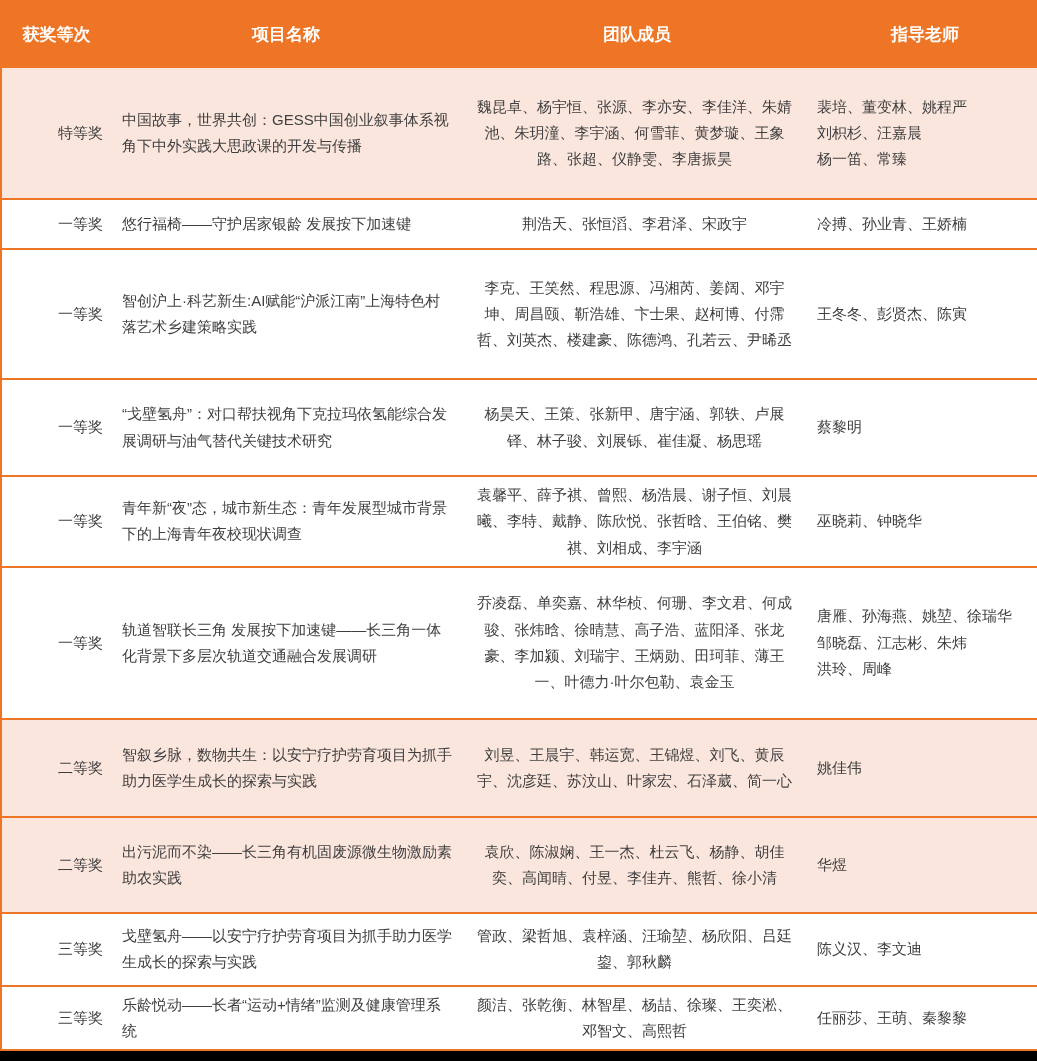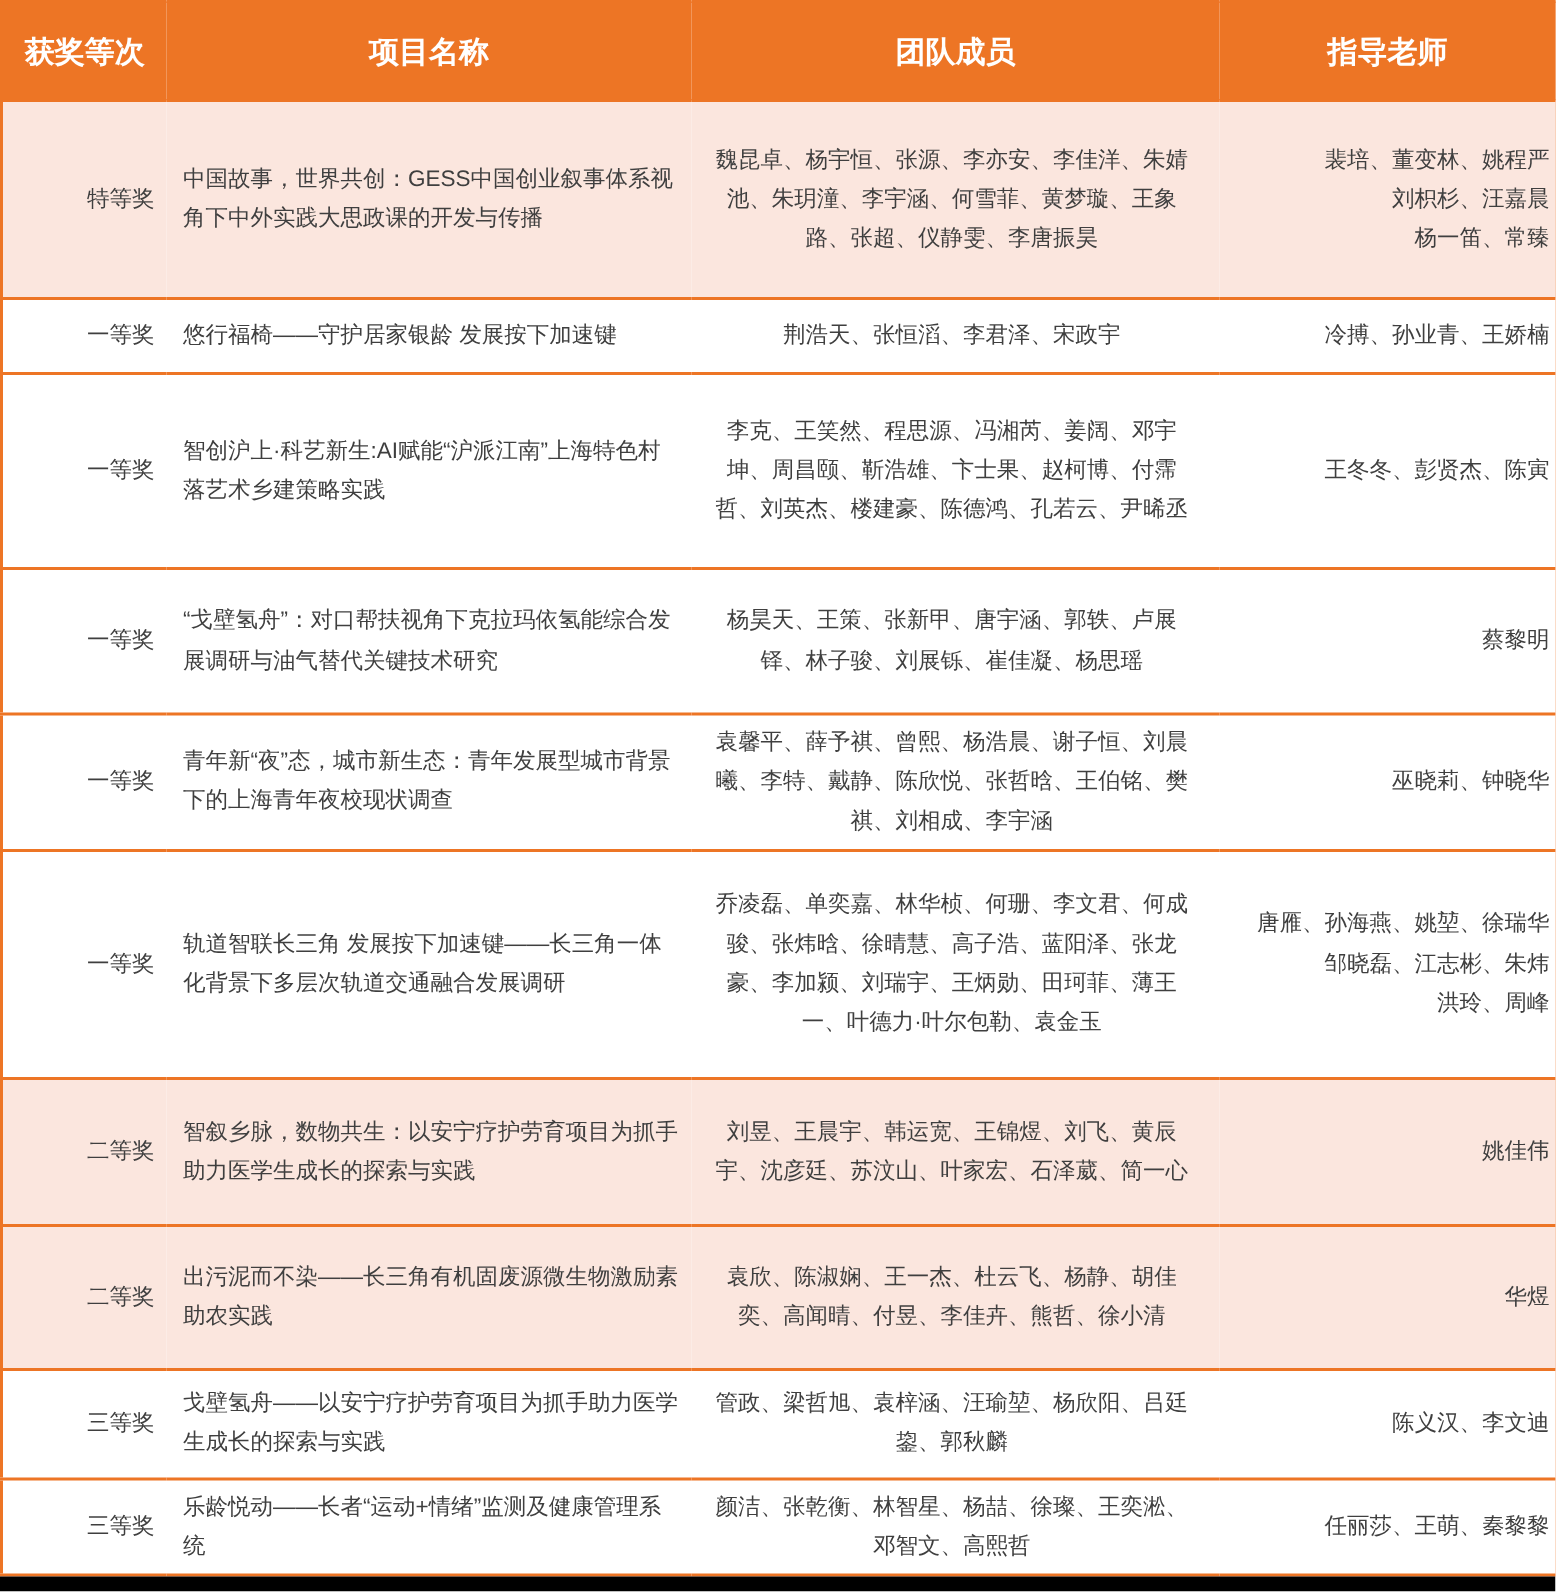--- a/index.html
+++ b/index.html
@@ -12,41 +12,41 @@
   .award-table {
     width: 1037px;
     border-collapse: collapse;
     table-layout: fixed;
     background: #ffffff;
     border: 2px solid #ED7525;
   }
   .award-table thead th {
     background: #ED7525;
     color: #ffffff;
-    font-size: 20px;
+    font-size: 17px;
     font-weight: bold;
     height: 64px;
     text-align: center;
     vertical-align: middle;
     padding: 0 4px;
   }
   .award-table td {
     border-top: 2px solid #ED7525;
     border-bottom: 2px solid #ED7525;
     vertical-align: middle;
     color: #3F3F3F;
     font-size: 15px;
     line-height: 1.75;
     padding: 5px 8px;
   }
   tr.hl td { background: #FBE6DE; }
   td.award    { text-align: right; }
   td.project  { text-align: left; padding-left: 11px; padding-right: 6px; }
   td.team     { text-align: center; padding-left: 13px; padding-right: 18px; }
-  td.advisors { text-align: right; white-space: pre-line; padding-left: 4px; padding-right: 4px; }
+  td.advisors { text-align: left; white-space: pre-line; padding-left: 4px; padding-right: 4px; }
   .bottom-bar {
     width: 1037px;
     height: 10px;
     background: #000000;
   }
 </style>
 </head>
 <body>
 
 <table class="award-table">

